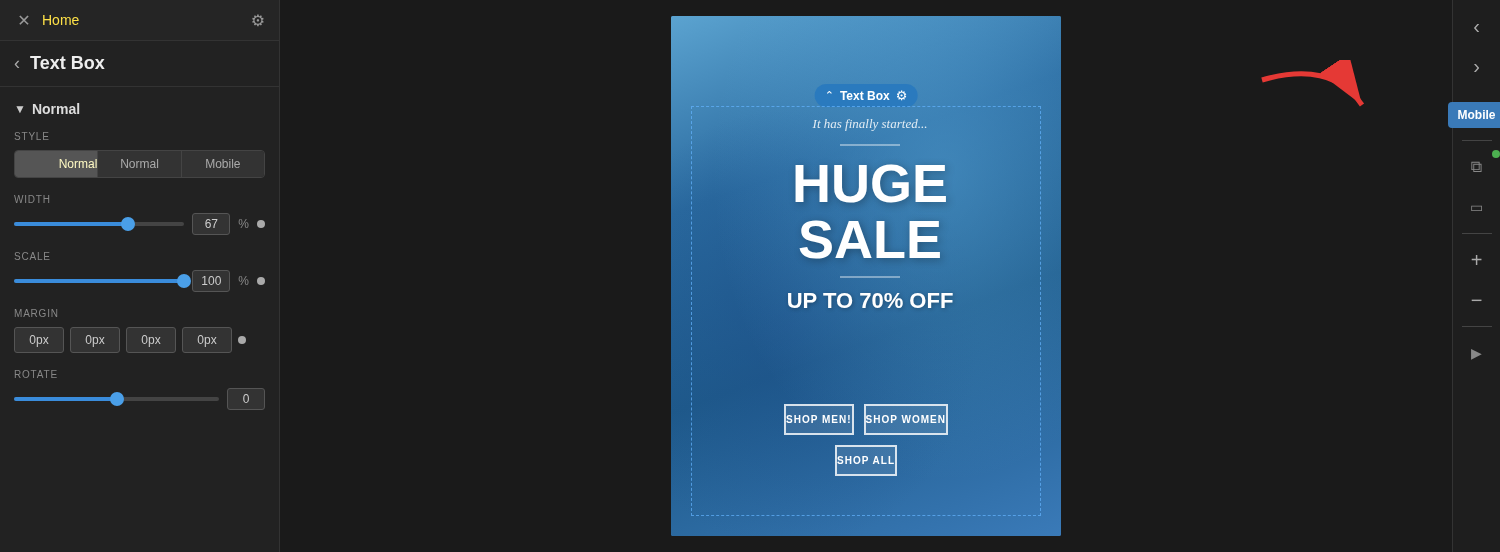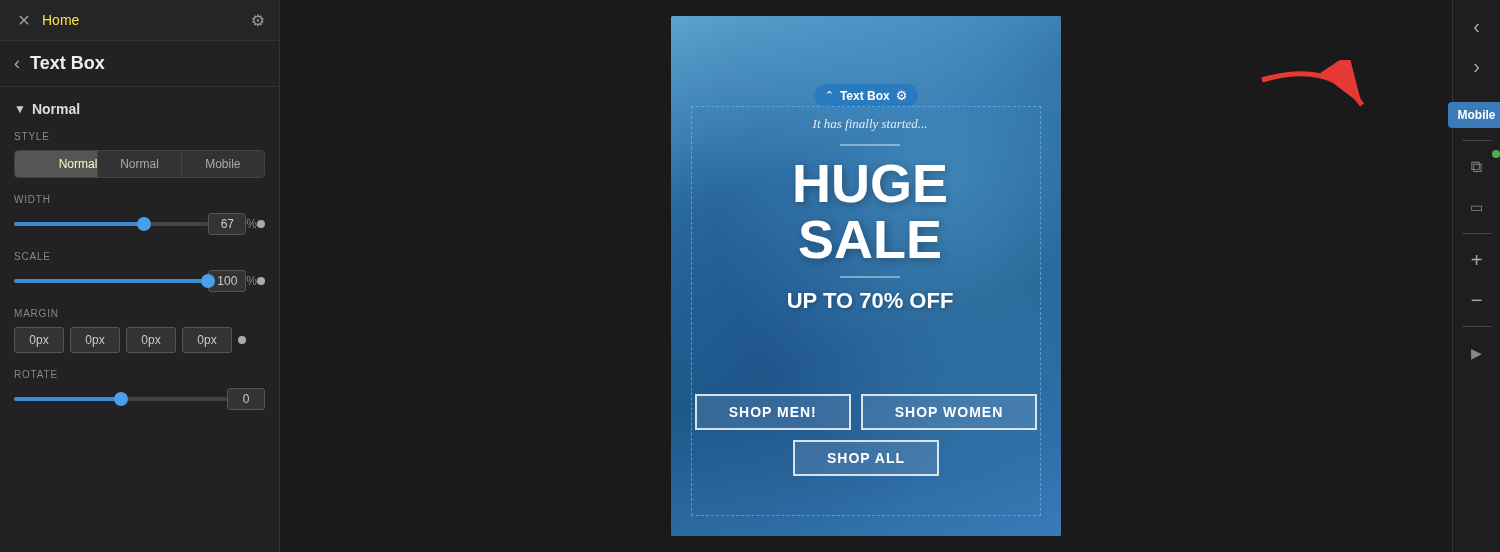--- a/index.html
+++ b/index.html
@@ -127,20 +127,21 @@
     .style-btn.active {
       background: #555;
       color: #fef9c3;
       text-align: right;
     }
 
     
     .slider-row {
       display: flex;
       align-items: center;
+      gap: 8px;
     }
     .slider-track {
       flex: 1;
       height: 4px;
       background: #444;
       border-radius: 2px;
       position: relative;
     }
     .slider-fill {
       height: 100%;
@@ -338,24 +339,24 @@
       gap: 10px;
     }
     .canvas-btn-row {
       display: flex;
       gap: 10px;
     }
     .canvas-btn {
       border: 2px solid rgba(255,255,255,0.8);
       background: rgba(255,255,255,0.1);
       color: #fff;
-      font-size: 14px;
+      font-size: 10px;
       font-weight: 700;
       letter-spacing: 1px;
-      padding: 8px 32px;
+      padding: 8px 0;
       cursor: pointer;
       text-transform: uppercase;
     }
 
     
     .right-panel {
       width: 48px;
       background: #1e1e1e;
       border-left: 1px solid #333;
       display: flex;

